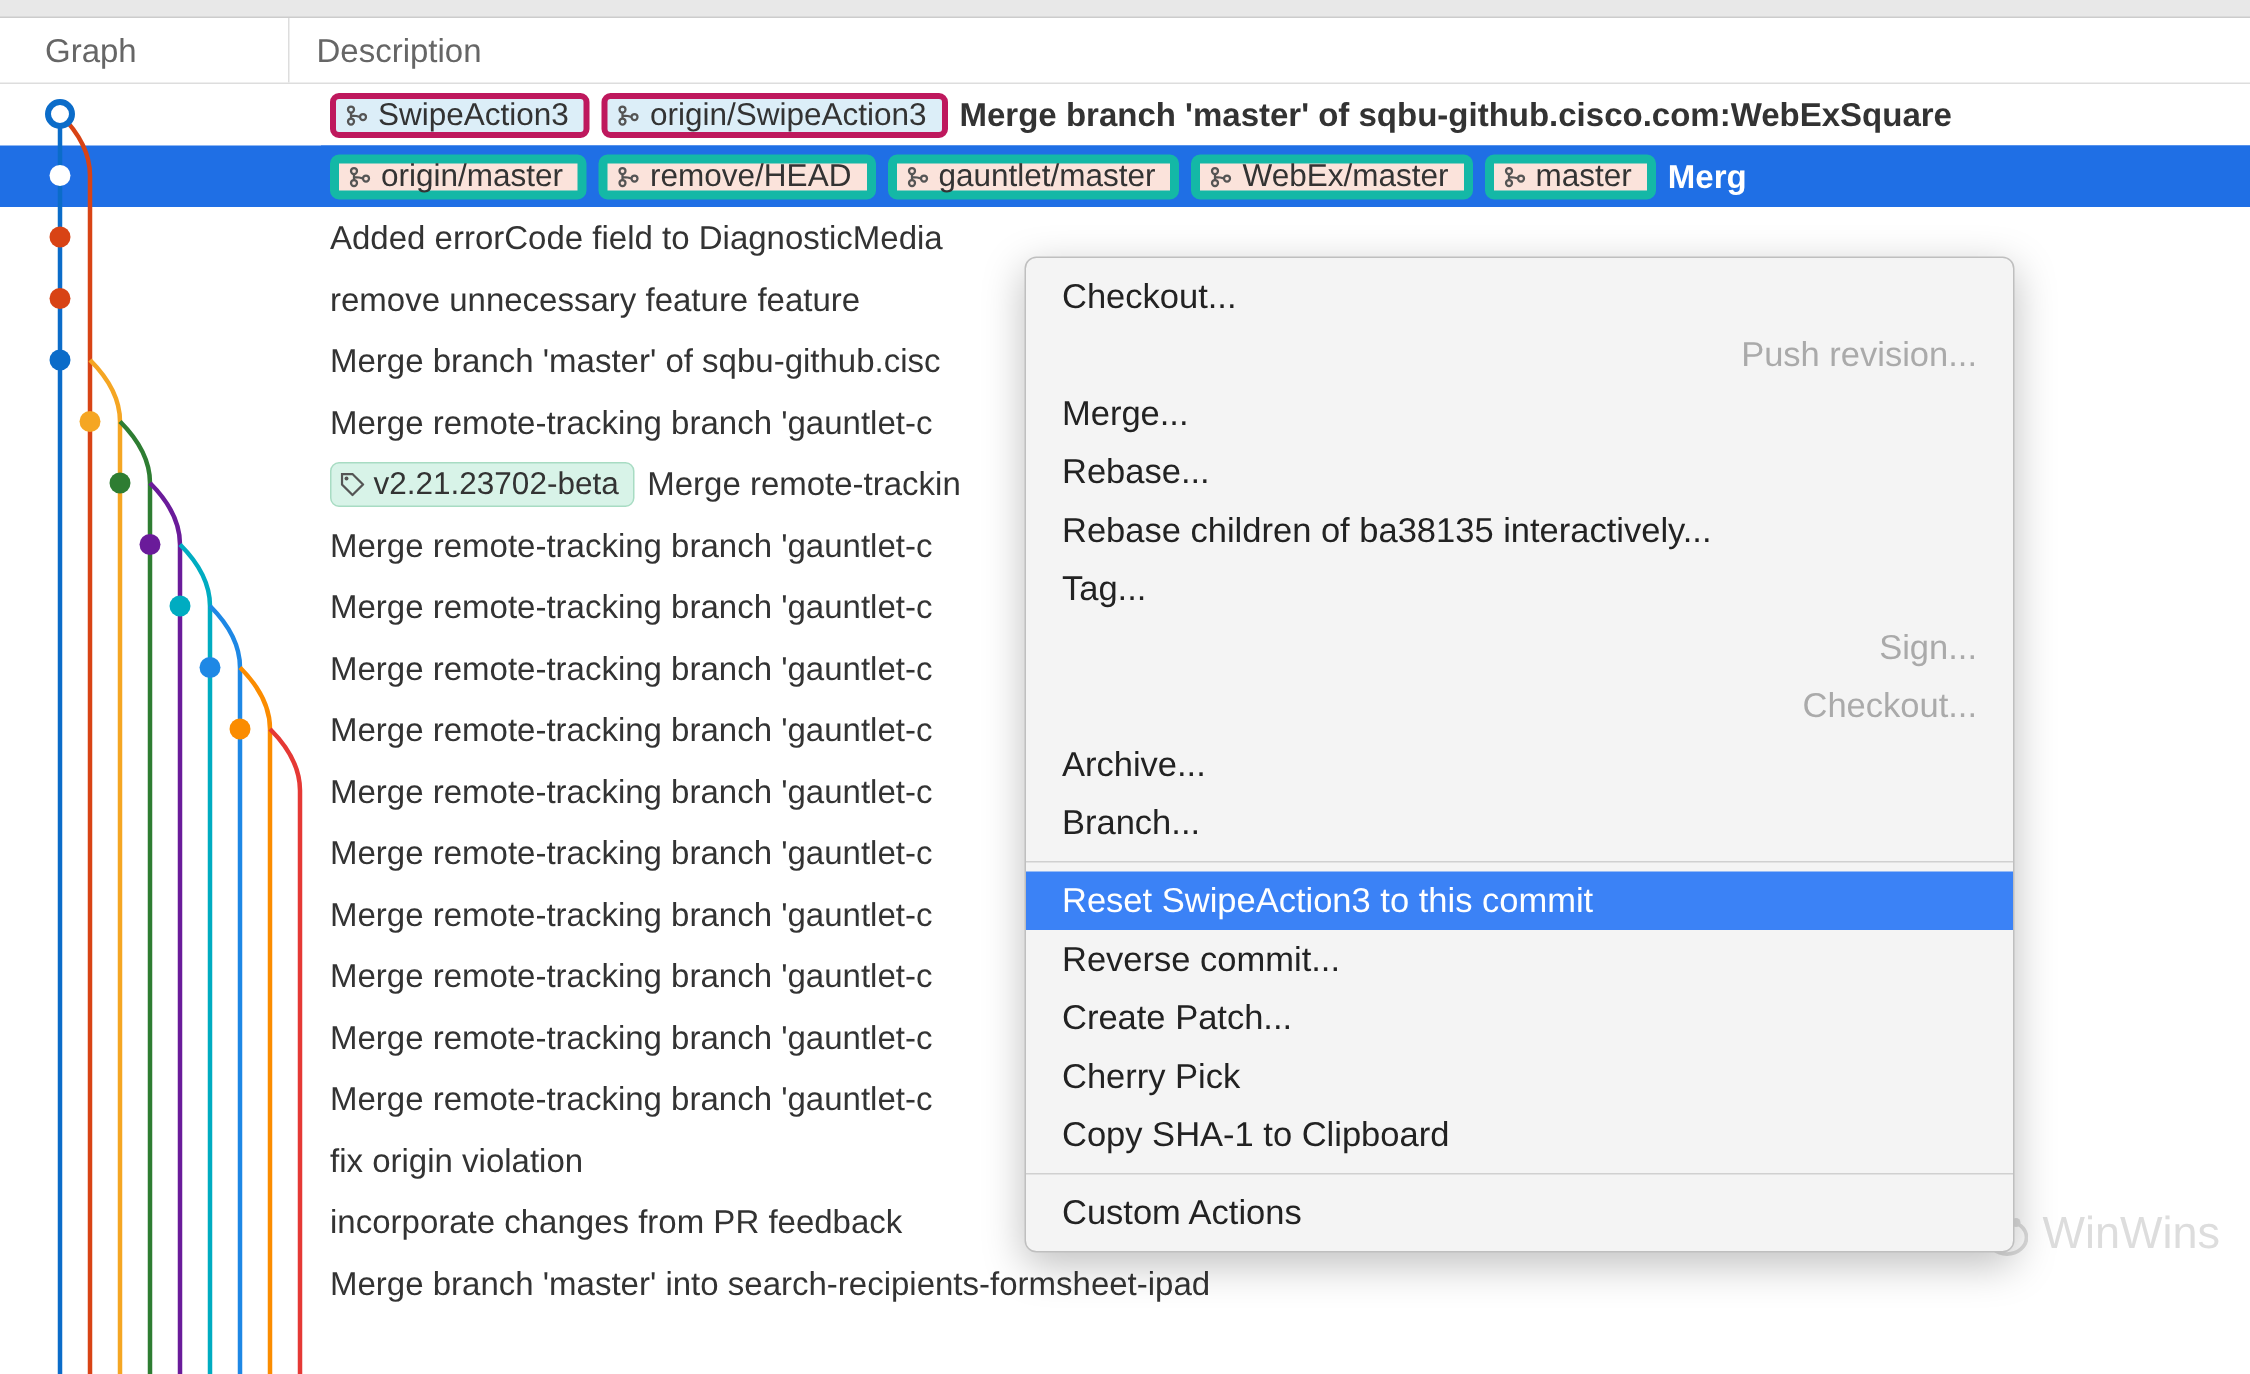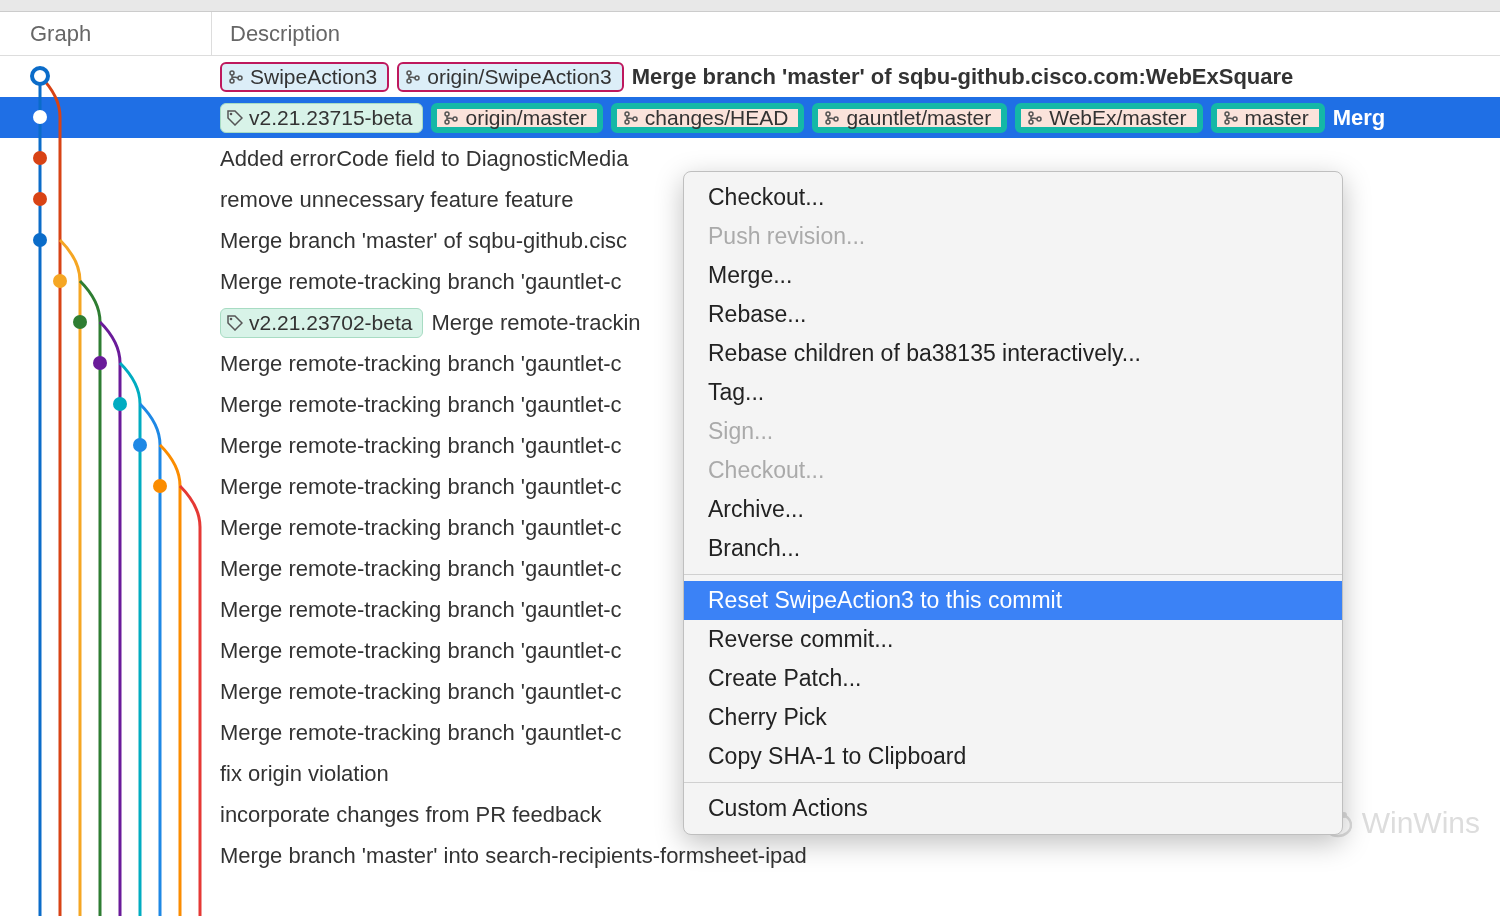--- a/index.html
+++ b/index.html
@@ -20,21 +20,21 @@
 .header-row {
   display: flex;
   height: 44px;
   align-items: center;
   border-bottom: 1px solid #ddd;
   background: #fff;
   color: #666;
   font-size: 22px;
 }
 .header-graph {
-  width: 212px;
+  width: 193px;
   padding-left: 30px;
   border-right: 1px solid #ddd;
   height: 100%;
   display: flex;
   align-items: center;
 }
 .header-desc {
   padding-left: 18px;
   height: 100%;
   display: flex;
@@ -73,21 +73,21 @@
   display: inline-flex;
   align-items: center;
   border-radius: 6px;
   padding: 2px 10px 2px 6px;
   margin-right: 8px;
   font-size: 21px;
   height: 30px;
 }
 .badge-branch {
   background: #dceef8;
-  border: 2px solid #be185d;
+  border: 4px solid #be185d;
   color: #333;
 }
 .badge-remote {
   background: #fbe3db;
   border: 6px solid #14b8a6;
   color: #333;
 }
 .badge-tag {
   background: #d8f3e8;
   border: 1px solid #a8dcc3;
@@ -140,20 +140,21 @@
   z-index: 50;
   font-size: 23px;
 }
 .menu-item {
   padding: 6px 24px;
   color: #222;
   cursor: default;
 }
 .menu-item.disabled {
   color: #aaa;
+  text-align: right;
 }
 .menu-item.highlight {
   background: #3b82f6;
   color: #fff;
 }
 .menu-sep {
   height: 1px;
   background: #d0d0d0;
   margin: 6px 0;
 }
@@ -233,50 +234,41 @@
                 <circle cx="4" cy="12" r="2" fill="none" stroke="#555" stroke-width="1.5"></circle>
                 <circle cx="12" cy="9" r="2" fill="none" stroke="#555" stroke-width="1.5"></circle>
                 <path d="M4 6 L4 10 M4 8 Q8 8 10 9" fill="none" stroke="#555" stroke-width="1.5"></path>
               </svg>
             </span>
             <span>origin/SwipeAction3</span>
           </span>
           <span class="commit-text bold-text">Merge branch 'master' of sqbu-github.cisco.com:WebExSquare</span>
         </div>
         <div class="row selected">
-          <span class="badge badge-tag">
-            <span class="badge-icon">
-              <svg width="16" height="16" viewBox="0 0 16 16">
-                <path d="M1 1 L8 1 L15 8 L8 15 L1 8 Z" fill="none" stroke="#555" stroke-width="1.5"></path>
-                <circle cx="4" cy="4" r="1.3" fill="#555"></circle>
-              </svg>
-            </span>
-            <span>v2.21.23715-beta</span>
-          </span>
           <span class="badge badge-remote">
             <span class="badge-icon">
               <svg width="16" height="16" viewBox="0 0 16 16">
                 <circle cx="4" cy="4" r="2" fill="none" stroke="#555" stroke-width="1.5"></circle>
                 <circle cx="4" cy="12" r="2" fill="none" stroke="#555" stroke-width="1.5"></circle>
                 <circle cx="12" cy="9" r="2" fill="none" stroke="#555" stroke-width="1.5"></circle>
                 <path d="M4 6 L4 10 M4 8 Q8 8 10 9" fill="none" stroke="#555" stroke-width="1.5"></path>
               </svg>
             </span>
             <span>origin/master</span>
           </span>
           <span class="badge badge-remote">
             <span class="badge-icon">
               <svg width="16" height="16" viewBox="0 0 16 16">
                 <circle cx="4" cy="4" r="2" fill="none" stroke="#555" stroke-width="1.5"></circle>
                 <circle cx="4" cy="12" r="2" fill="none" stroke="#555" stroke-width="1.5"></circle>
                 <circle cx="12" cy="9" r="2" fill="none" stroke="#555" stroke-width="1.5"></circle>
                 <path d="M4 6 L4 10 M4 8 Q8 8 10 9" fill="none" stroke="#555" stroke-width="1.5"></path>
               </svg>
             </span>
-            <span>changes/HEAD</span>
+            <span>remove/HEAD</span>
           </span>
           <span class="badge badge-remote">
             <span class="badge-icon">
               <svg width="16" height="16" viewBox="0 0 16 16">
                 <circle cx="4" cy="4" r="2" fill="none" stroke="#555" stroke-width="1.5"></circle>
                 <circle cx="4" cy="12" r="2" fill="none" stroke="#555" stroke-width="1.5"></circle>
                 <circle cx="12" cy="9" r="2" fill="none" stroke="#555" stroke-width="1.5"></circle>
                 <path d="M4 6 L4 10 M4 8 Q8 8 10 9" fill="none" stroke="#555" stroke-width="1.5"></path>
               </svg>
             </span>

